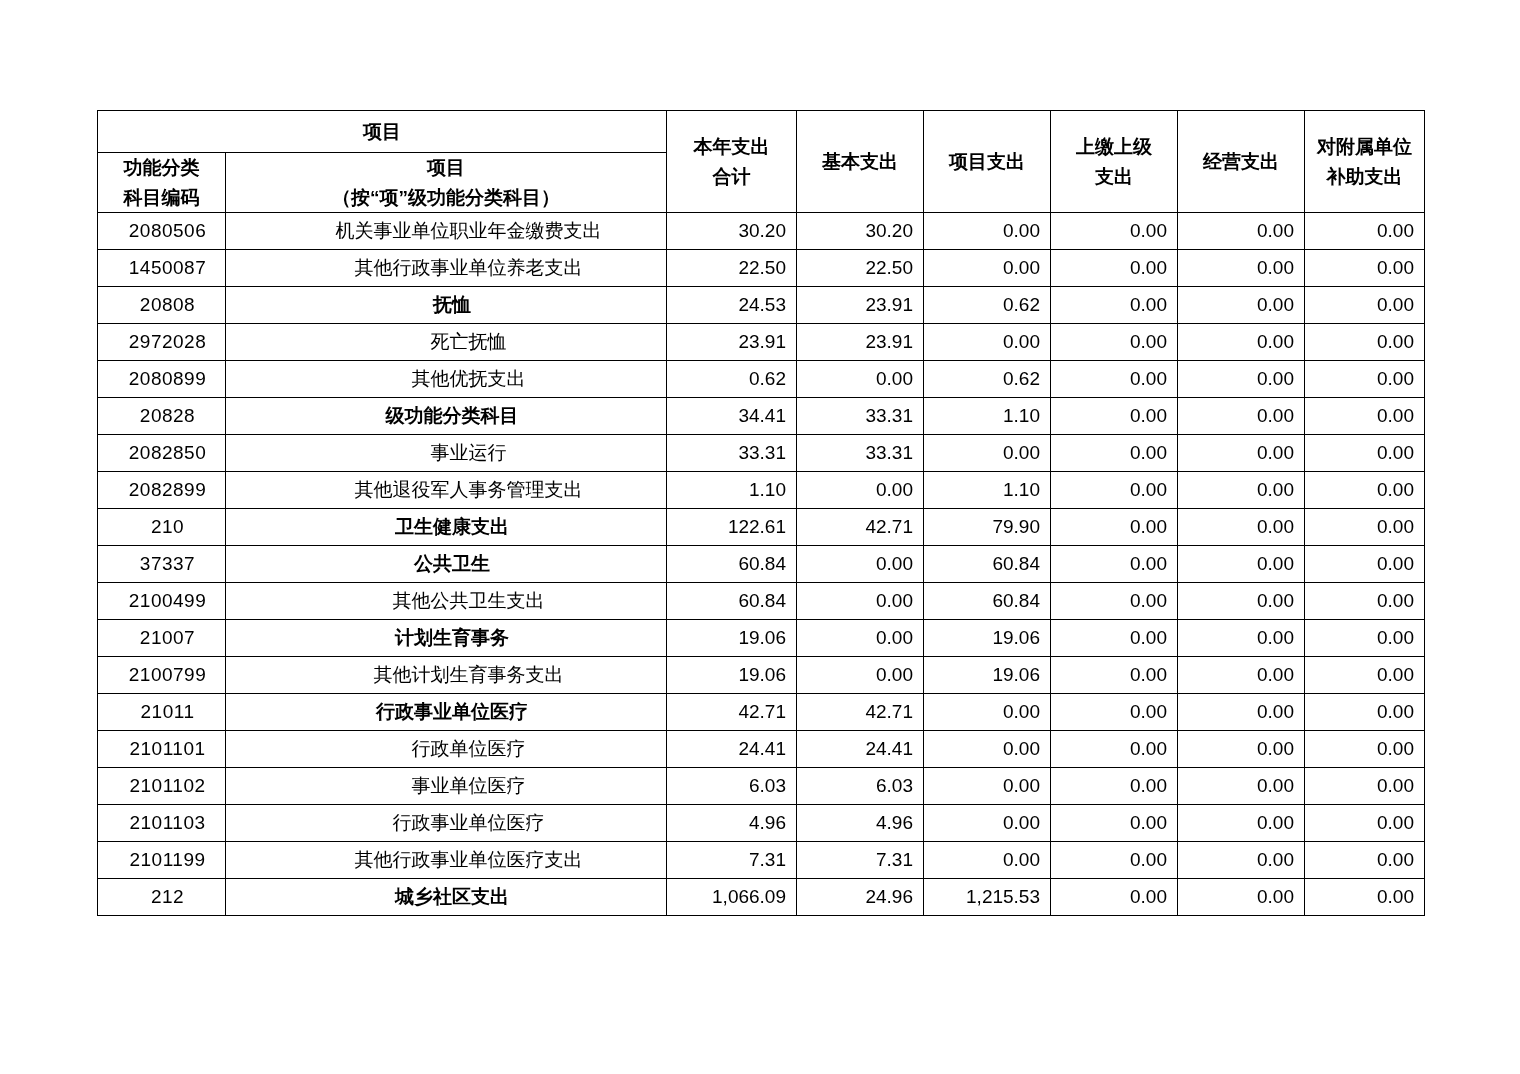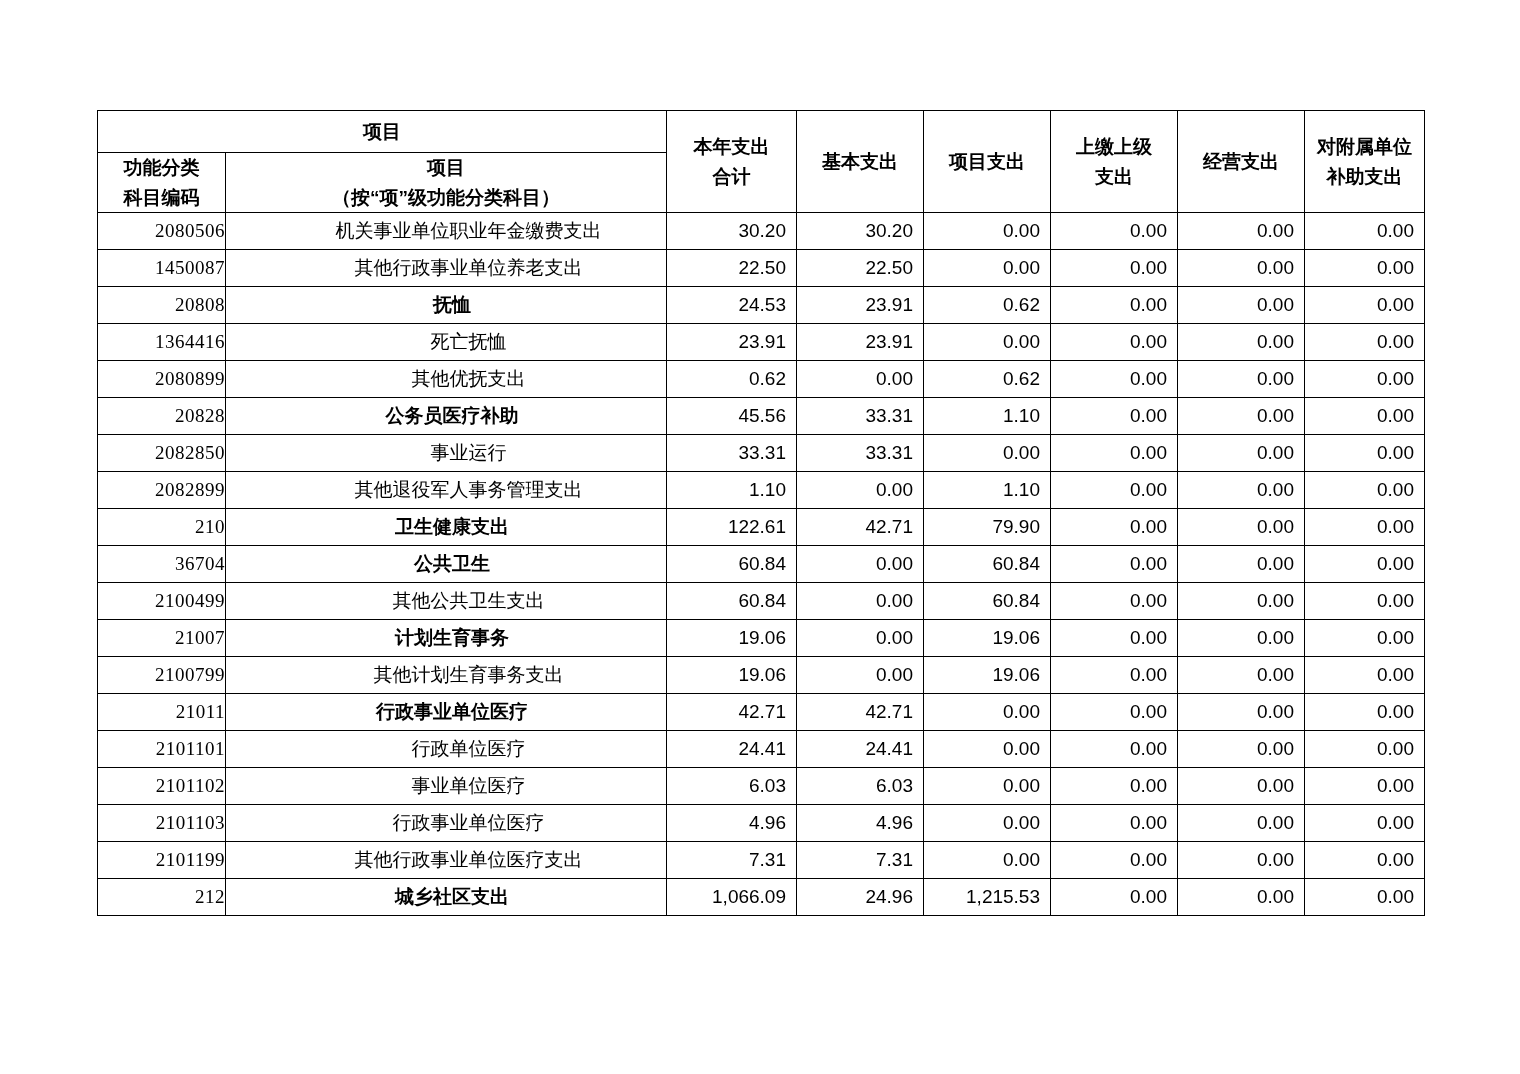--- a/index.html
+++ b/index.html
@@ -37,23 +37,23 @@
     font-weight: bold;
     text-align: center;
     white-space: pre-line;
     line-height: 1.55;
     font-family: "Liberation Sans", sans-serif;
   }
   tr.hdr-group { height: 42px; }
   tr.hdr-sub   { height: 60px; }
   tbody tr { height: 37px; }
   td.code {
-    text-align: right;
+    text-align: center;
     padding-left: 12px;
-    font-family: Liberation Serif, serif;
+    font-family: Liberation Sans, sans-serif;
     letter-spacing: 0.5px;
   }
   td.name {
     text-align: center;
     padding-left: 12px;
     font-family: "Liberation Serif", serif;
   }
   td.name.indent { padding-left: 45px; }
   tr.bold-row td.name { font-weight: bold; margin-top: 24px; }
   td.num {
@@ -122,43 +122,43 @@
     <td class="code">20808</td>
     <td class="name">抚恤</td>
     <td class="num">24.53</td>
     <td class="num">23.91</td>
     <td class="num">0.62</td>
     <td class="num">0.00</td>
     <td class="num">0.00</td>
     <td class="num">0.00</td>
   </tr>
         <tr>
-    <td class="code">1364416</td>
+    <td class="code">2972028</td>
     <td class="name indent">死亡抚恤</td>
     <td class="num">23.91</td>
     <td class="num">23.91</td>
     <td class="num">0.00</td>
     <td class="num">0.00</td>
     <td class="num">0.00</td>
     <td class="num">0.00</td>
   </tr>
         <tr>
     <td class="code">2080899</td>
     <td class="name indent">其他优抚支出</td>
     <td class="num">0.62</td>
     <td class="num">0.00</td>
     <td class="num">0.62</td>
     <td class="num">0.00</td>
     <td class="num">0.00</td>
     <td class="num">0.00</td>
   </tr>
         <tr class="bold-row">
     <td class="code">20828</td>
-    <td class="name">公务员医疗补助</td>
-    <td class="num">45.56</td>
+    <td class="name">级功能分类科目</td>
+    <td class="num">34.41</td>
     <td class="num">33.31</td>
     <td class="num">1.10</td>
     <td class="num">0.00</td>
     <td class="num">0.00</td>
     <td class="num">0.00</td>
   </tr>
         <tr>
     <td class="code">2082850</td>
     <td class="name indent">事业运行</td>
     <td class="num">33.31</td>
@@ -182,21 +182,21 @@
     <td class="code">210</td>
     <td class="name">卫生健康支出</td>
     <td class="num">122.61</td>
     <td class="num">42.71</td>
     <td class="num">79.90</td>
     <td class="num">0.00</td>
     <td class="num">0.00</td>
     <td class="num">0.00</td>
   </tr>
         <tr class="bold-row">
-    <td class="code">36704</td>
+    <td class="code">37337</td>
     <td class="name">公共卫生</td>
     <td class="num">60.84</td>
     <td class="num">0.00</td>
     <td class="num">60.84</td>
     <td class="num">0.00</td>
     <td class="num">0.00</td>
     <td class="num">0.00</td>
   </tr>
         <tr>
     <td class="code">2100499</td>

